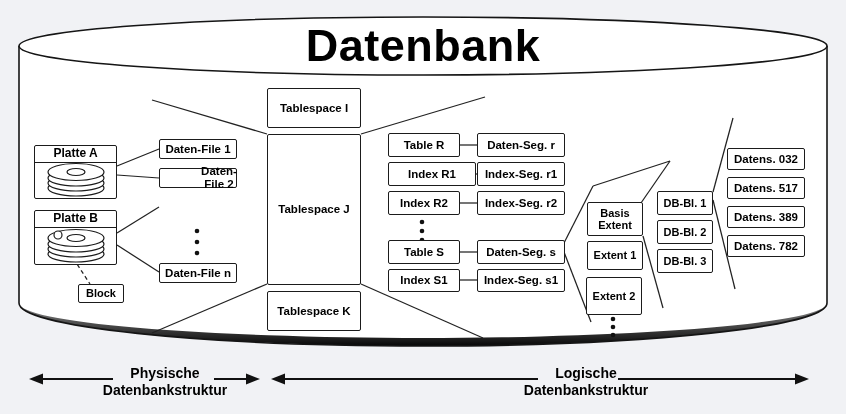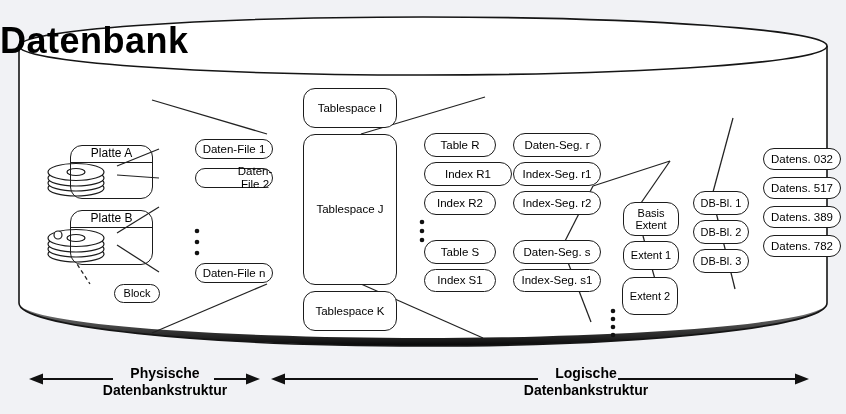--- a/index.html
+++ b/index.html
@@ -1,35 +1,34 @@
 <!DOCTYPE html>
 <html><head>
 <meta charset="utf-8">
 <style>
   html,body{margin:0;padding:0;}
   body{background:#f1f2f5;font-family:"Liberation Sans",sans-serif;}
   .stage{position:relative;width:846px;height:414px;overflow:hidden;background:#f1f2f5;}
   svg.layer{position:absolute;left:0;top:0;}
   .node{
     position:absolute;box-sizing:border-box;
-    border:1.4px solid #1b1b1b;background:#fff;border-radius:12px;
+    border:1.4px solid #1b1b1b;background:#fff;border-radius:2px;
     display:flex;align-items:center;justify-content:center;text-align:center;
-    font-weight:normal;font-size:11.5px;color:#000;line-height:1.12;
+    font-weight:bold;font-size:11.5px;color:#000;line-height:1.12;
     padding:1px 2px;
-    margin-left:36px;
   }
   .node.small{font-size:11px;}
   .platte{background:transparent;flex-direction:column;justify-content:flex-start;padding:0;}
   .platte .platte-label{
     width:100%;box-sizing:border-box;border-bottom:1.3px solid #1b1b1b;
     font-size:12px;padding:1px 0 2px 0;text-align:center;
   }
   .title{
-    position:absolute;left:0;right:0;top:20px;
-    font-size:36px;font-weight:bold;color:#000;letter-spacing:0.5px;
+    position:absolute;left:0;right:0;top:20px;text-align:center;
+    font-size:45px;font-weight:bold;color:#000;letter-spacing:0.5px;
   }
   .legend{
     position:absolute;text-align:center;font-size:14px;font-weight:bold;color:#000;line-height:1.2;
   }
   .legend .l1{display:inline-block;background:transparent;padding:0 4px;}
 </style>
 </head>
 <body>
 
 <div class="stage">

